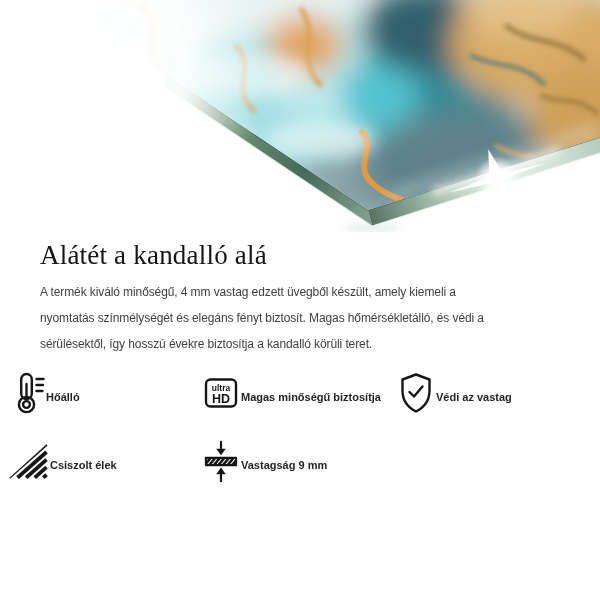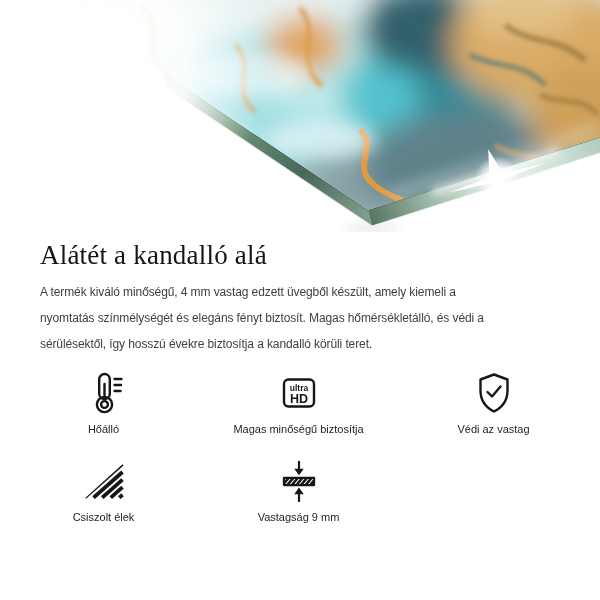--- a/index.html
+++ b/index.html
@@ -17,23 +17,23 @@
     letter-spacing:.2px;
   }
   .descr{
     margin:7px 40px 0 40px;max-width:548px;
     font-size:12px;line-height:26px;color:#404040;letter-spacing:-0.1px;
   }
   .features{
     display:grid;grid-template-columns:repeat(3,195px);
     margin:14px 0 0 6px;row-gap:24px;
   }
-  .feature{display:flex;flex-direction:column;align-items:center;justify-content:space-between;}
+  .feature{display:flex;flex-direction:row;align-items:center;}
   .icon-box{height:44px;display:flex;align-items:center;justify-content:center;}
-  .feature-label{margin-top:8px;font-size:11px;color:#242424;text-align:center;}
+  .feature-label{margin-top:8px;font-size:11px;color:#242424;text-align:center;font-weight:bold;}
   .ic{stroke:#161616;fill:none;stroke-width:2.4;stroke-linecap:round;stroke-linejoin:round;}
   .ic-fill{fill:#161616;stroke:none;}
 </style>
 </head>
 <body>
 
 <div class="hero">
   <svg width="600" height="232" viewBox="0 0 600 232">
     <defs>
       <clipPath id="glassClip">

